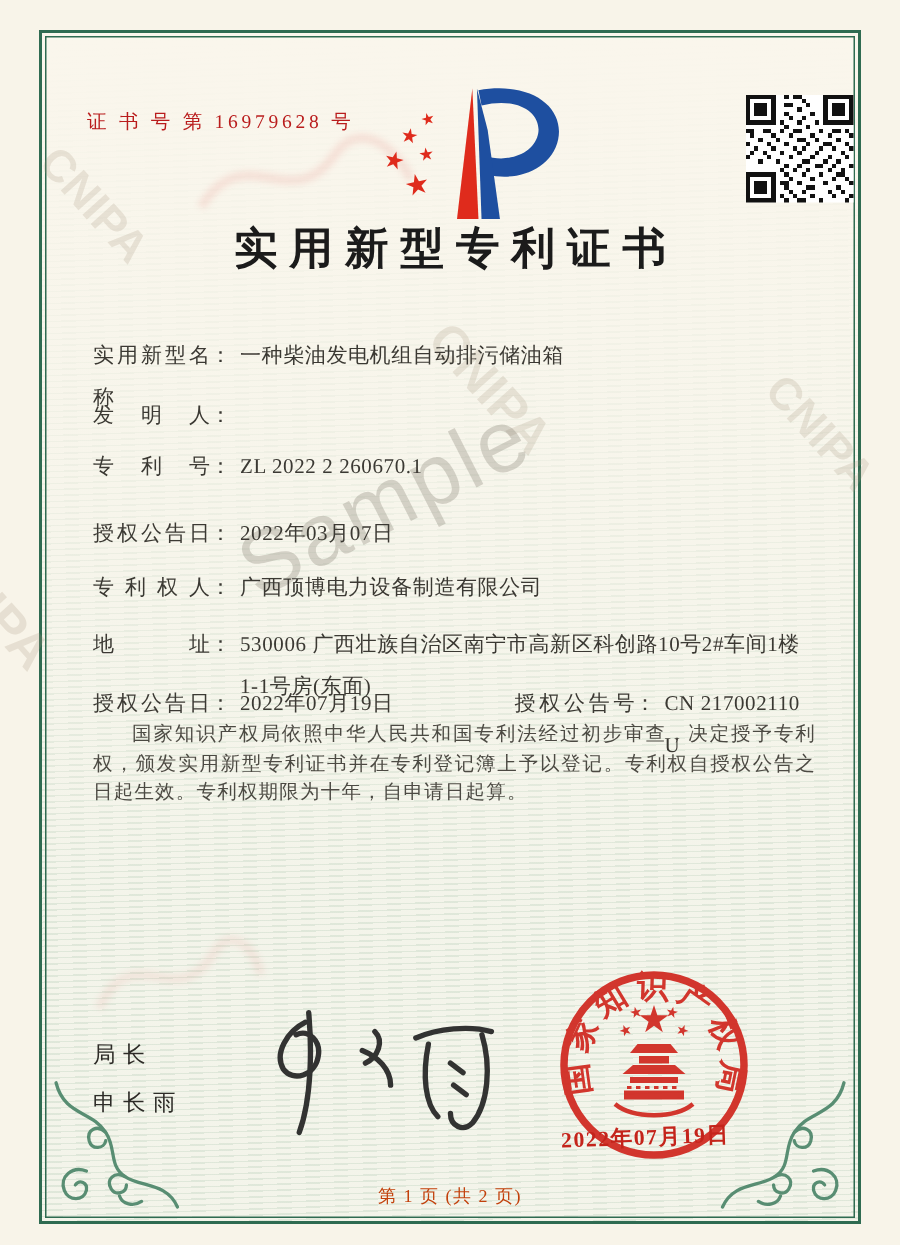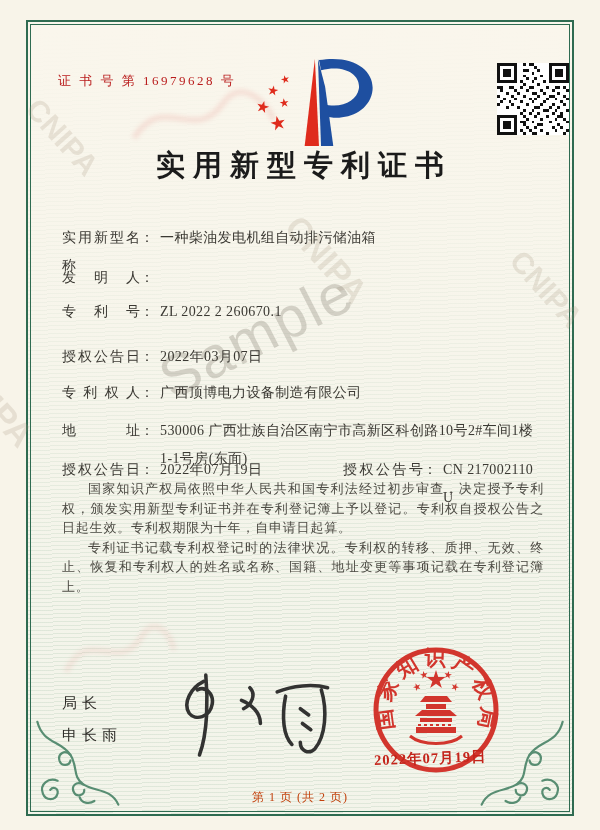--- a/index.html
+++ b/index.html
@@ -163,21 +163,20 @@
   <span class="flabel">授权公告日</span>
     <span class="fsep">：</span>
   <span class="fvalue pair1-value">2022年07月19日</span>
   <span class="flabel2">授权公告号</span>
     <span class="fsep">：</span>
   <span class="fvalue">CN 217002110 U</span>
 </div>
 
 <div class="paras">
   <p>国家知识产权局依照中华人民共和国专利法经过初步审查，决定授予专利权，颁发实用新型专利证书并在专利登记簿上予以登记。专利权自授权公告之日起生效。专利权期限为十年，自申请日起算。</p>
-  <p>专利证书记载专利权登记时的法律状况。专利权的转移、质押、无效、终止、恢复和专利权人的姓名或名称、国籍、地址变更等事项记载在专利登记簿上。</p>
 </div>
 
 <div class="director">
   <div>局长</div>
   <div>申长雨</div>
 </div>
 
 <svg class="signature" viewBox="0 0 160 90">
   <g fill="none" stroke="#1f1f1f" stroke-width="3.4" stroke-linecap="round" stroke-linejoin="round" opacity="0.9">
     <path d="M34,14 C22,20 14,34 20,44 C26,52 40,48 42,36 C44,26 36,18 28,22"></path>

